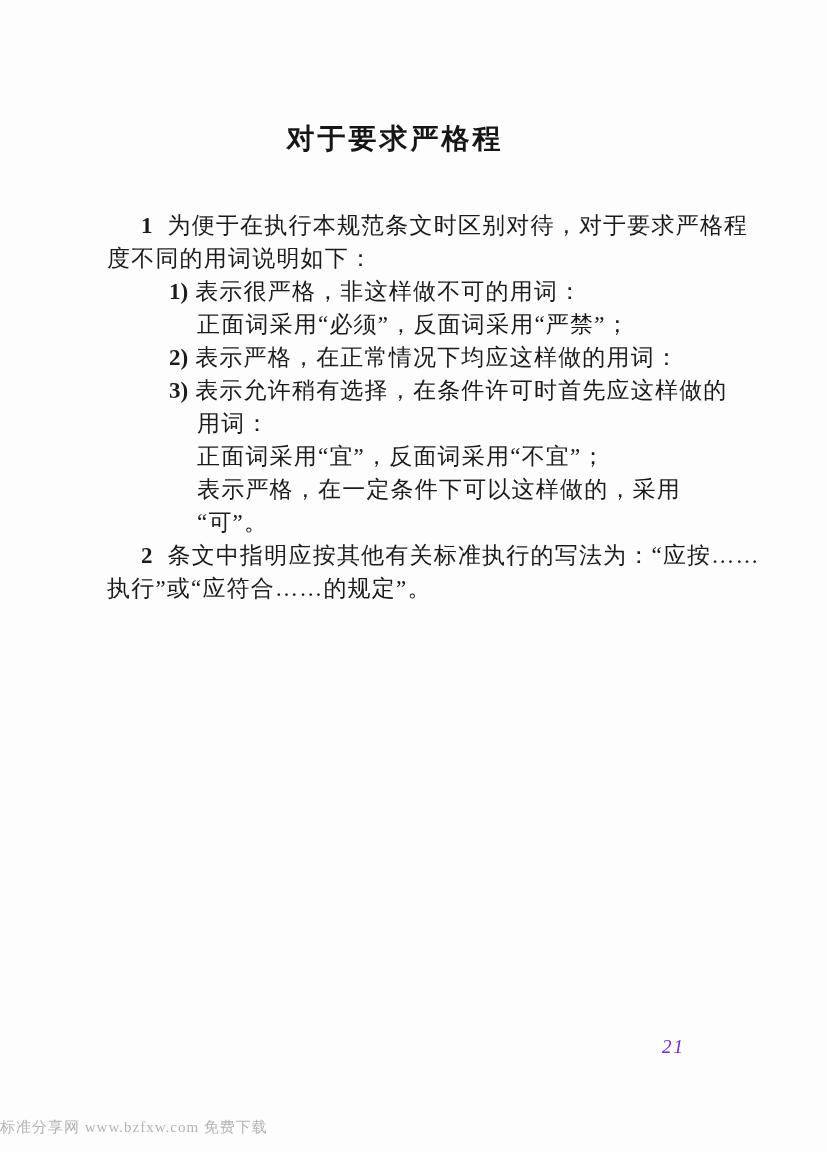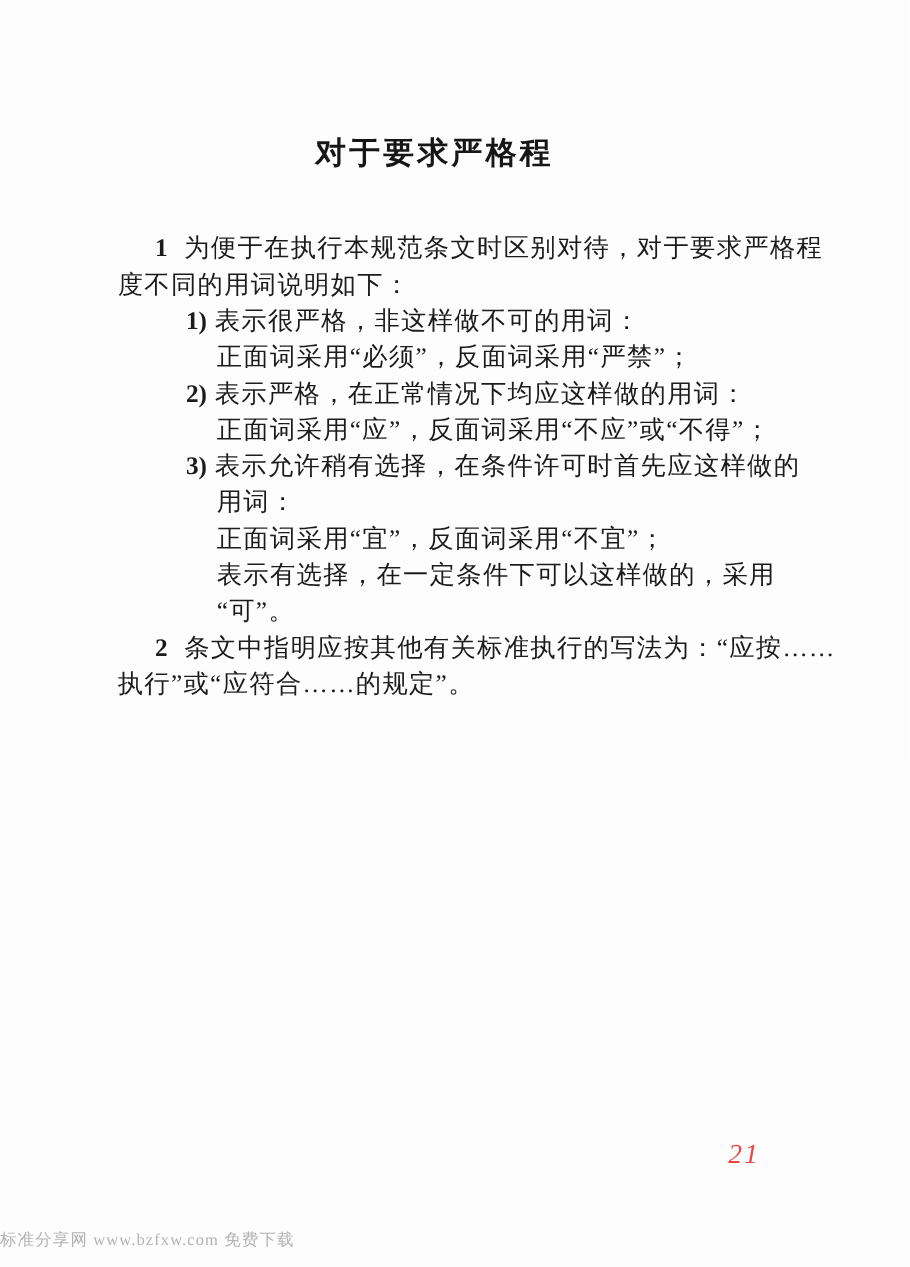--- a/index.html
+++ b/index.html
@@ -52,24 +52,24 @@
   }
   .list-marker {
     font-weight: bold;
     margin-right: 7px;
     letter-spacing: 0;
   }
   .page-number {
     position: absolute;
     top: 1036px;
     left: 662px;
-    font-size: 25px;
+    font-size: 19px;
     font-style: italic;
     font-family: "Liberation Serif", "DejaVu Serif", serif;
-    color: #ef4444;
+    color: #6d28d9;
     letter-spacing: 2px;
   }
   .watermark {
     position: absolute;
     top: 1118px;
     left: 0;
     width: 100%;
     text-align: left;
     font-size: 15px;
     color: #b3b3b3;
@@ -89,29 +89,28 @@
     <div class="text-line para-first"><span class="clause-num">1</span><span>为便于在执行本规范条文时区别对待，对于要求严格程</span></div>
 
     <div class="text-line para-cont"><span>度不同的用词说明如下：</span></div>
 
     <div class="text-line item-head"><span class="list-marker">1)</span><span>表示很严格，非这样做不可的用词：</span></div>
 
     <div class="text-line item-body"><span>正面词采用“必须”，反面词采用“严禁”；</span></div>
 
     <div class="text-line item-head"><span class="list-marker">2)</span><span>表示严格，在正常情况下均应这样做的用词：</span></div>
 
-    <div class="text-line item-body"><span>正面词采用“应”，反面词采用“不应”或“不得”；</span></div>
 
     <div class="text-line item-head"><span class="list-marker">3)</span><span>表示允许稍有选择，在条件许可时首先应这样做的</span></div>
 
     <div class="text-line item-body"><span>用词：</span></div>
 
     <div class="text-line item-body"><span>正面词采用“宜”，反面词采用“不宜”；</span></div>
 
-    <div class="text-line item-body"><span>表示有选择，在一定条件下可以这样做的，采用</span></div>
+    <div class="text-line item-body"><span>表示严格，在一定条件下可以这样做的，采用</span></div>
 
     <div class="text-line item-body"><span>“可”。</span></div>
 
     <div class="text-line para-first"><span class="clause-num">2</span><span>条文中指明应按其他有关标准执行的写法为：“应按……</span></div>
 
     <div class="text-line para-cont"><span>执行”或“应符合……的规定”。</span></div>
 
   </div>
 
   <div class="page-number">21</div>

